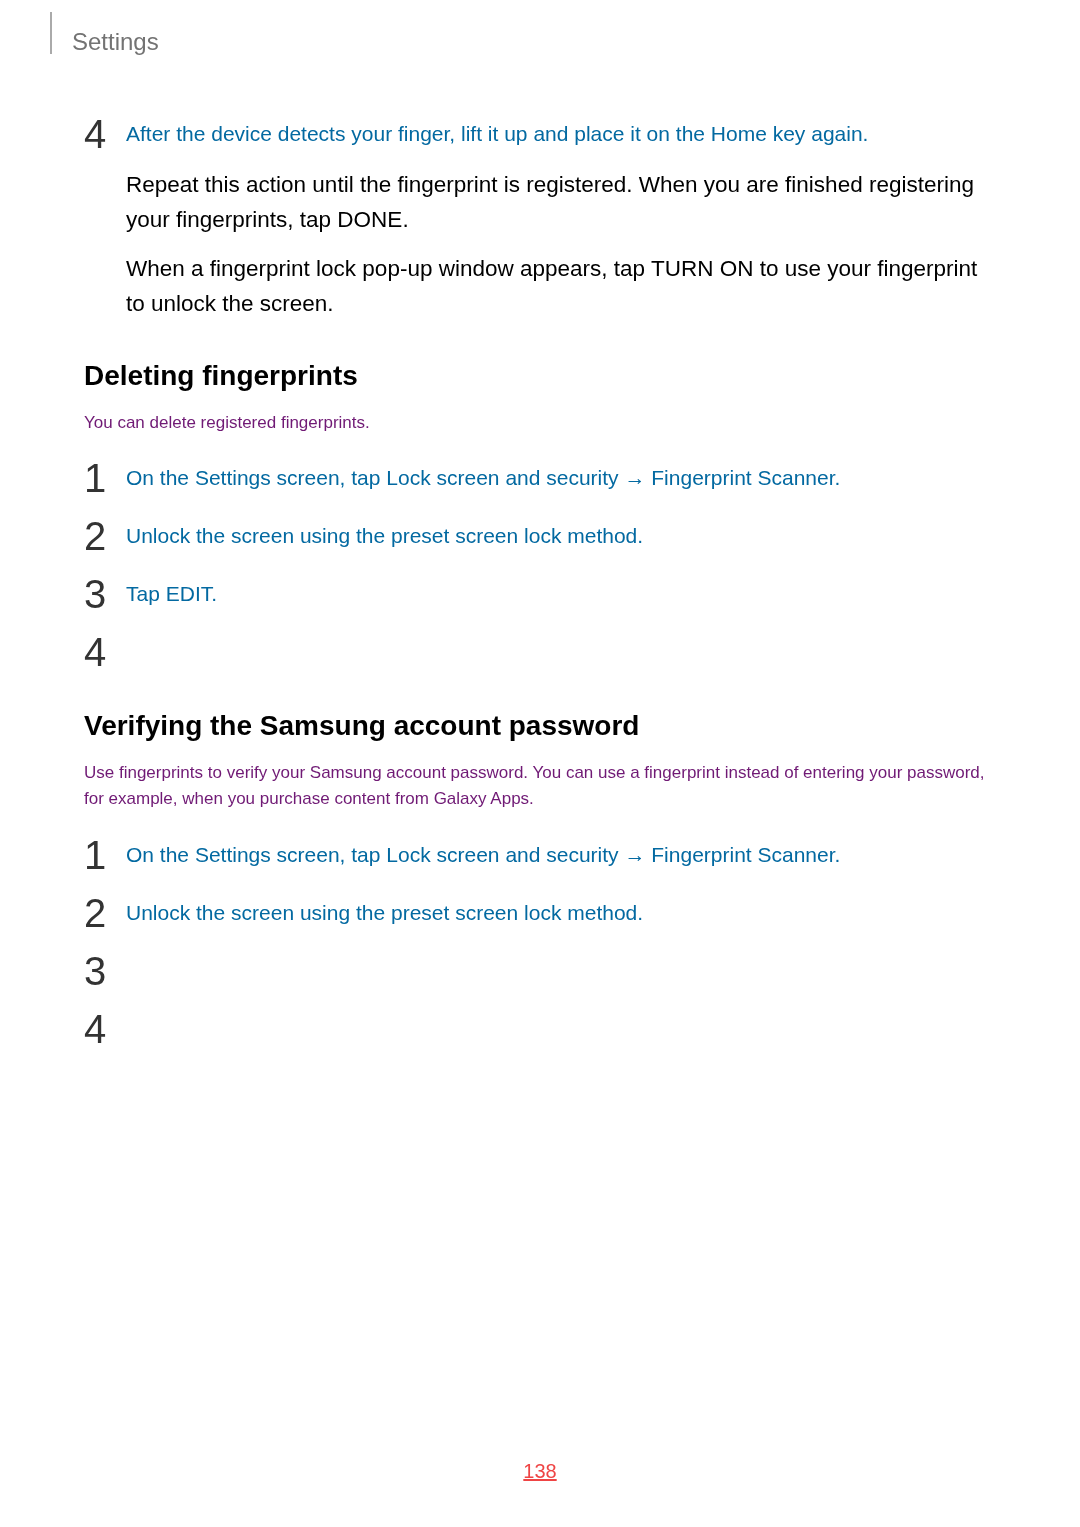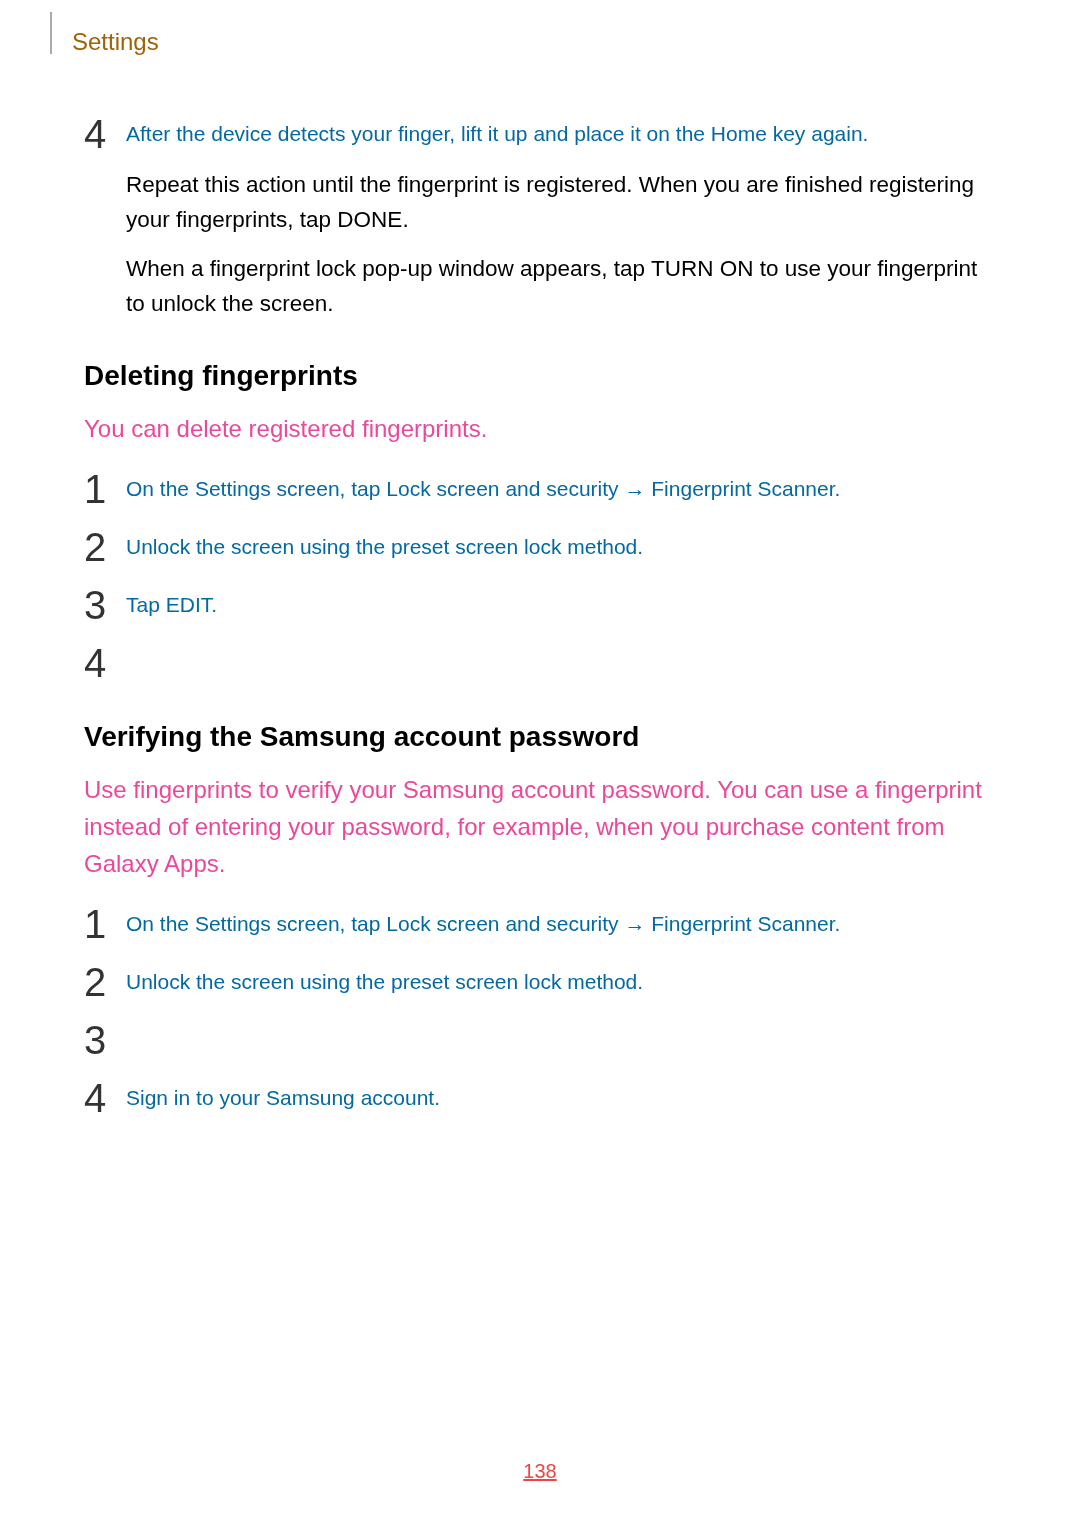--- a/index.html
+++ b/index.html
@@ -22,21 +22,21 @@
     }
     .header-line {
       width: 2px;
       height: 42px;
       background: #aaa;
       margin-right: 20px;
       margin-top: -8px;
     }
     .header-title {
       font-size: 24px;
-      color: #a16207;
+      color: #737373;
       font-weight: 400;
       margin-top: 8px;
     }
     .content {
       padding: 60px 84px 0 84px;
     }
     .numbered-item {
       display: flex;
       align-items: flex-start;
       margin-bottom: 8px;
@@ -63,23 +63,23 @@
       margin-top: 14px;
     }
     .section-heading {
       font-size: 28px;
       font-weight: 700;
       color: #000;
       margin-top: 38px;
       margin-bottom: 18px;
     }
     .section-intro {
-      font-size: 24px;
+      font-size: 17px;
       line-height: 1.55;
-      color: #ec4899;
+      color: #701a75;
       margin-bottom: 24px;
     }
     .step {
       display: flex;
       align-items: flex-start;
       margin-bottom: 20px;
     }
     .arrow {
       font-weight: 400;
     }
@@ -158,18 +158,17 @@
     <div class="big-number">2</div>
     <div class="item-text">Unlock the screen using the preset screen lock method.</div>
   </div>
 
   <div class="step">
     <div class="big-number">3</div>
   </div>
 
   <div class="step">
     <div class="big-number">4</div>
-    <div class="item-text">Sign in to your Samsung account.</div>
   </div>
 
 </div>
 
 <div class="page-number">138</div>
 
 </body></html>

